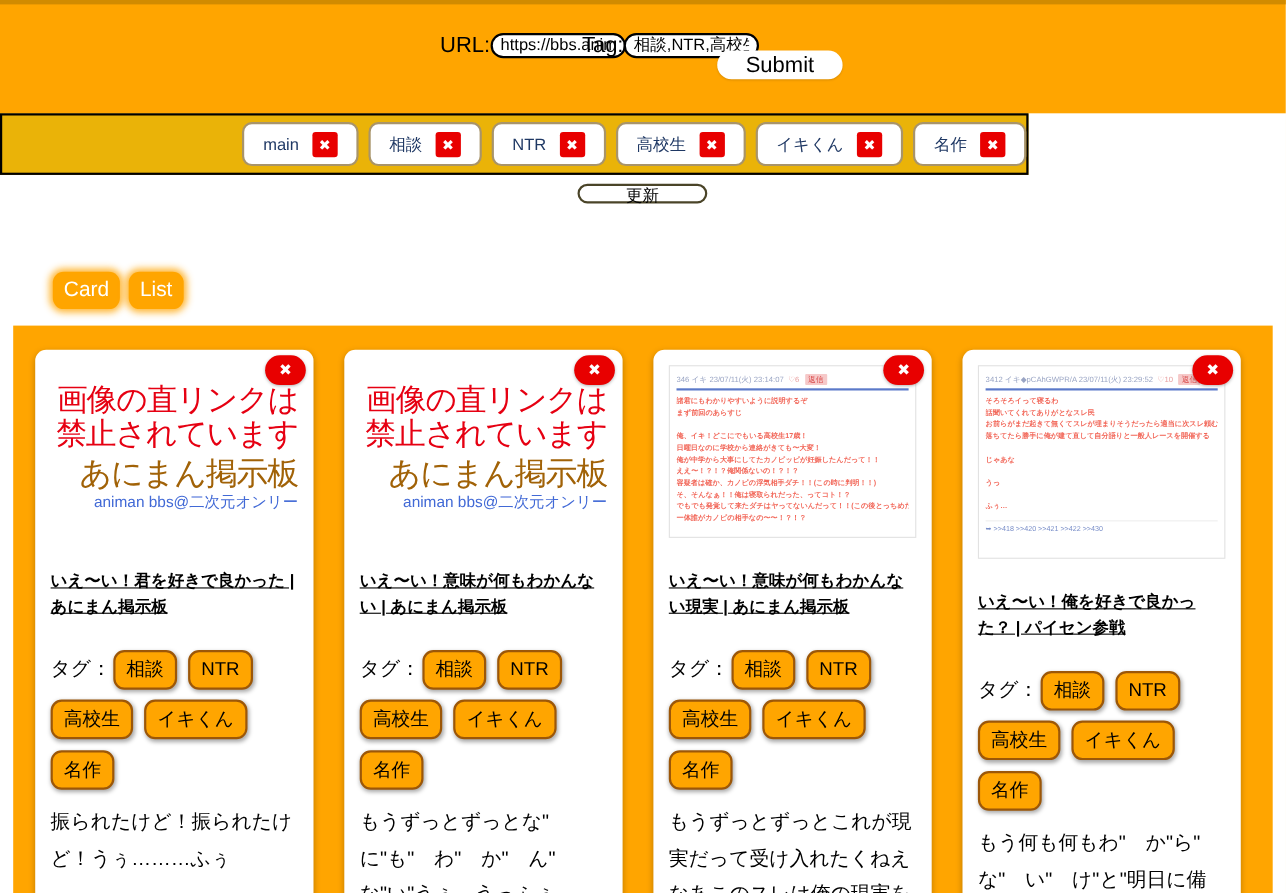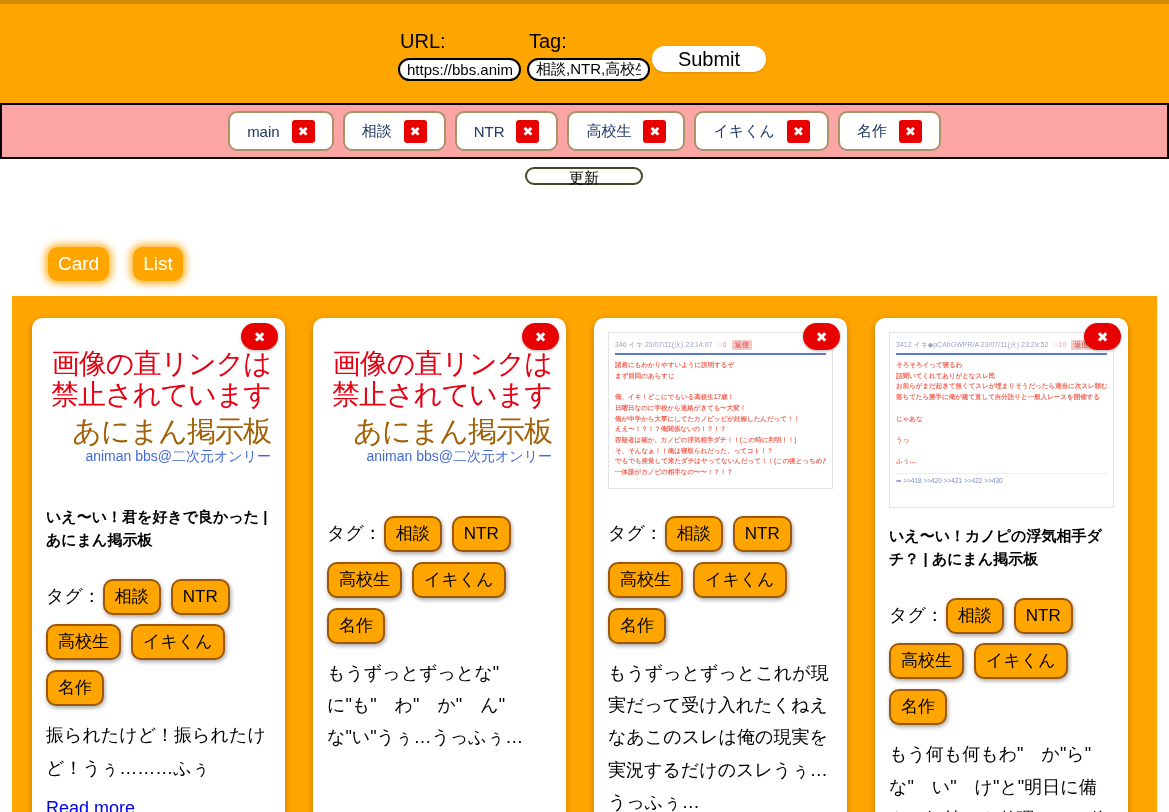--- a/index.html
+++ b/index.html
@@ -3,48 +3,48 @@
 <meta charset="utf-8">
 <style>
   * { box-sizing: border-box; margin: 0; padding: 0; }
   html, body { width: 1169px; height: 812px; overflow: hidden; }
   body { font-family: "Liberation Sans", "DejaVu Sans", sans-serif; background: #fff; }
   #page { position: relative; width: 1169px; height: 812px; overflow: hidden; background: #fff; }
 
   
   .header { position: absolute; top: 0; left: 0; width: 1169px; height: 103px;
             background: #FFA500; border-top: 4px solid #d18b00; }
-  .field { position: absolute; display: flex; flex-direction: column; }
+  .field { position: absolute; display: flex; flex-direction: row; }
   .field-url { left: 398px; top: 26px; }
   .field-tag { left: 527px; top: 26px; }
   .field label { font-size: 20px; color: #000; margin-bottom: 5px; margin-left: 2px; }
   .field input { width: 123px; height: 23px; border: 2px solid #000; border-radius: 12px;
                  font-size: 15px; padding: 0 7px; font-family: inherit; background: #fff; color:#000; outline: none; }
   .submit-btn { position: absolute; left: 652px; top: 42px; width: 114px; height: 26px;
                 background: #fff; border: none; border-radius: 13px; font-size: 20px;
                 color: #000; font-family: inherit; cursor: pointer; box-shadow: 0 1px 2px rgba(0,0,0,0.15); }
 
   
-  .chiprow { position: absolute; top: 103px; left: 0; width: 1169px; height: 56px;
-             background: #fca5a5; border: 2px solid #000; display: flex; justify-content: center;
+  .chiprow { position: absolute; top: 103px; left: 0; width: 935px; height: 56px;
+             background: #eab308; border: 2px solid #000; display: flex; justify-content: flex-end;
              align-items: center; gap: 9px; }
   .fchip { display: flex; align-items: center; gap: 12px; background: #fff;
            border: 2px solid #a8946a; border-radius: 9px; padding: 8px 17px; height: 40px; }
   .fchip-label { font-size: 15px; color: #1f3864; }
   .chip-x { width: 23px; height: 23px; background: #e80000; border: none; border-radius: 3px;
             color: #fff; font-size: 13px; font-weight: bold; display: flex; align-items: center;
             justify-content: center; cursor: pointer; line-height: 1; font-family: inherit; }
 
   
   .update-btn { position: absolute; top: 167px; left: 525px; width: 118px; height: 18px;
                 background: #fff; border: 2px solid #4a4428; border-radius: 9px;
                 font-size: 15px; color: #000; font-family: inherit; cursor: pointer; }
 
   
-  .view-toggle { position: absolute; top: 247px; left: 48px; display: flex; gap: 24px; }
+  .view-toggle { position: absolute; top: 247px; left: 48px; display: flex; gap: 8px; }
   .toggle-btn { background: #FFA500; color: #fff; border: none; border-radius: 10px;
                 font-size: 19px; padding: 6px 10px; font-family: inherit; cursor: pointer;
                 box-shadow: 0 0 7px 3px rgba(255,170,20,0.85); }
 
   
   .panel { position: absolute; top: 296px; left: 12px; width: 1145px; height: 620px;
            background: #FFA500; padding: 22px 20px; display: flex; gap: 28px;
            align-items: flex-start; }
   .card { position: relative; width: 253px; background: #fff; border-radius: 10px;
           padding: 14px 14px 18px 14px; box-shadow: 0 2px 6px rgba(0,0,0,0.25); }
@@ -72,21 +72,21 @@
             padding-bottom: 3px; margin-bottom: 5px; white-space: nowrap; overflow: hidden; }
   .t-heart { color: #e8a0a0; margin-left: 4px; }
   .t-badge { display: inline-block; background: #f6c9c9; color: #d84848; padding: 0 3px;
              margin-left: 5px; border-radius: 1px; }
   .t-body { font-size: 6.5px; line-height: 1.65; color: #f2685a; font-weight: bold;
             white-space: pre; overflow: hidden; }
   .t-foot { font-size: 6.5px; color: #7a8fc9; border-top: 1px solid #eee; margin-top: 6px;
             padding-top: 3px; white-space: nowrap; overflow: hidden; }
 
   .card-title { font-size: 15px; font-weight: bold; color: #000; line-height: 1.55;
-                margin-top: 16px; }
+                margin-top: 28px; text-decoration: underline; }
   .card-tags { margin-top: 22px; font-size: 18px; color: #000; line-height: 2.55; }
   .tags-label { margin-right: 2px; }
   .tag-chip { display: inline-block; background: #FFA500; border: 2px solid #9c5708;
               border-radius: 10px; padding: 5px 10px; margin-right: 10px; font-size: 17px;
               color: #000; font-family: inherit; cursor: pointer; line-height: 1.3;
               box-shadow: 1px 2px 4px rgba(0,0,0,0.35); }
   .card-desc { font-size: 18px; color: #000; line-height: 1.8; margin-top: 8px; }
   .read-more { display: inline-block; margin-top: 14px; font-size: 18px; color: #0000EE;
                text-decoration: underline; cursor: pointer; }
 </style>
@@ -176,20 +176,21 @@
     <article class="card tall">
       <button class="card-close">
           <span>✖</span>
         </button>
       <div class="ban-img">
         <div class="ban-l1">画像の直リンクは</div>
         <div class="ban-l2">禁止されています</div>
         <div class="ban-logo">あにまん掲示板</div>
         <div class="ban-sub">animan bbs@二次元オンリー</div>
       </div>
+      <h3 class="card-title">いえ〜い！意味が何もわかんない | あにまん掲示板</h3>
       <div class="card-tags">
         <span class="tags-label">タグ：</span><button class="tag-chip">相談</button><button class="tag-chip">NTR</button><button class="tag-chip">高校生</button><button class="tag-chip">イキくん</button><button class="tag-chip">名作</button>
       </div>
       <p class="card-desc">もうずっとずっとな"　に"も"　わ"　か"　ん"　な"い"うぅ…うっふぅ…</p>
 
     </article>
 
     <article class="card tall">
       <button class="card-close">
           <span>✖</span>
@@ -206,20 +207,21 @@
 俺が中学から大事にしてたカノピッピが妊娠したんだって！！
 ええ〜！？！？俺関係ないの！？！？
 容疑者は確か、カノピの浮気相手ダチ！！(この時に判明！！)
 そ、そんなぁ！！俺は寝取られだった、ってコト！？
 でもでも発覚して来たダチはヤってないんだって！！(この後とっちめたらヤったって自白したわカス)
 一体誰がカノピの相手なの〜〜！？！？
 
 次回！！パイセン参戦！！
 何回でもイってくれよな！！</div>
       </div>
+      <h3 class="card-title">いえ〜い！意味が何もわかんない現実 | あにまん掲示板</h3>
       <div class="card-tags">
         <span class="tags-label">タグ：</span><button class="tag-chip">相談</button><button class="tag-chip">NTR</button><button class="tag-chip">高校生</button><button class="tag-chip">イキくん</button><button class="tag-chip">名作</button>
       </div>
       <p class="card-desc">もうずっとずっとこれが現実だって受け入れたくねえなあこのスレは俺の現実を実況するだけのスレうぅ…うっふぅ…</p>
     </article>
 
     <article class="card tall">
       <button class="card-close">
           <span>✖</span>
         </button>
@@ -232,21 +234,21 @@
 お前らがまだ起きて無くてスレが埋まりそうだったら適当に次スレ頼む
 落ちてたら勝手に俺が建て直して自分語りと一般人レースを開催する
 
 じゃあな
 
 うっ
 
 ふぅ…</div>
         <div class="t-foot">➥ &gt;&gt;418 &gt;&gt;420 &gt;&gt;421 &gt;&gt;422 &gt;&gt;430</div>
       </div>
-      <h3 class="card-title">いえ〜い！カノピの浮気相手ダチ？ | あにまん掲示板</h3>
+      <h3 class="card-title">いえ〜い！俺を好きで良かった？ | パイセン参戦</h3>
       <div class="card-tags">
         <span class="tags-label">タグ：</span><button class="tag-chip">相談</button><button class="tag-chip">NTR</button><button class="tag-chip">高校生</button><button class="tag-chip">イキくん</button><button class="tag-chip">名作</button>
       </div>
       <p class="card-desc">もう何も何もわ"　か"ら"　な"　い"　け"と"明日に備えて気持ちを整理しつつ俺のリアーッルを実況するだけのスレ</p>
     </article>
 
   </div>
 </div>
 
 </body></html>

